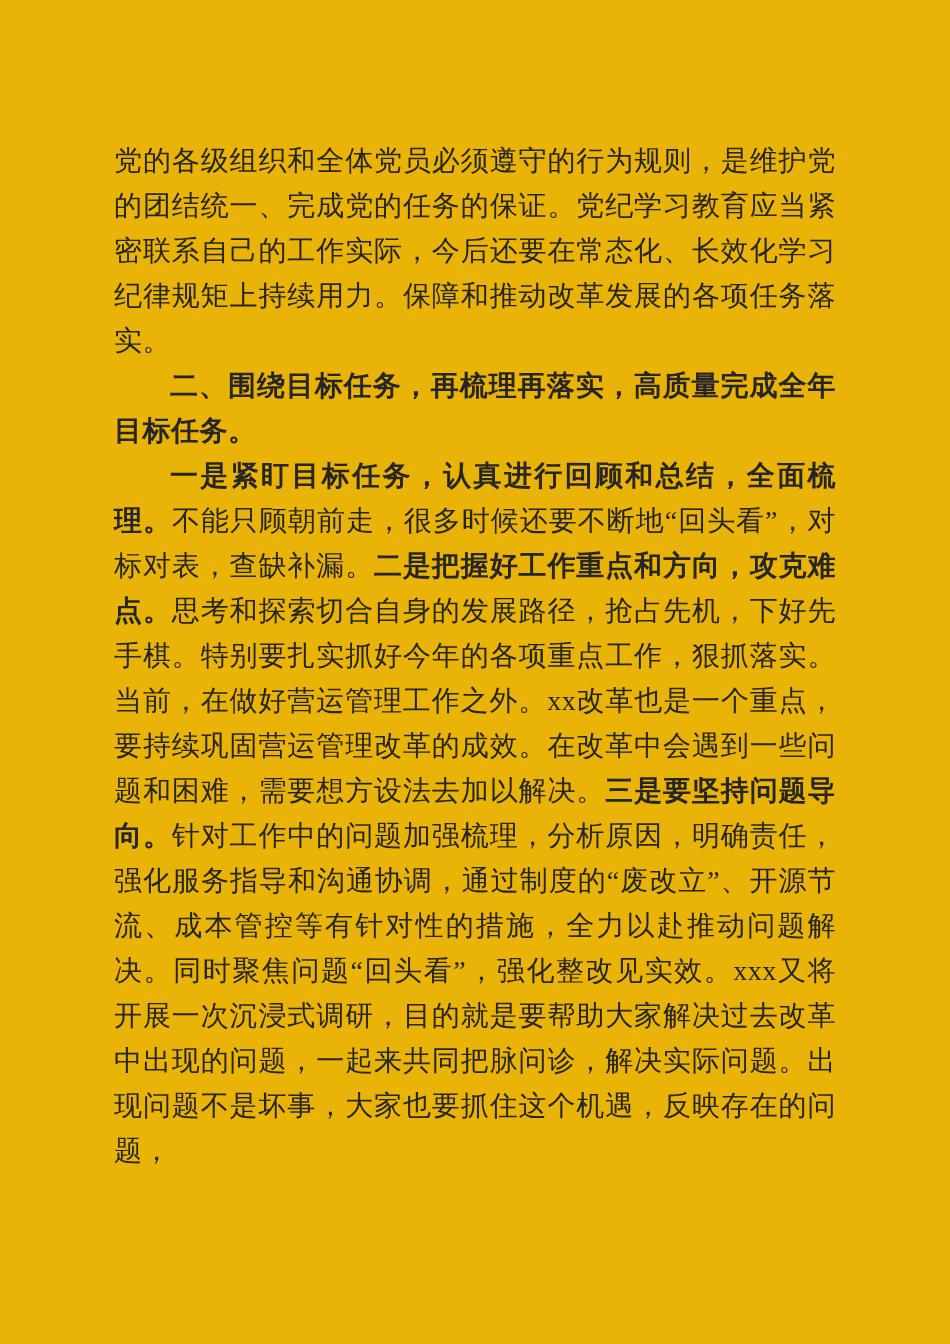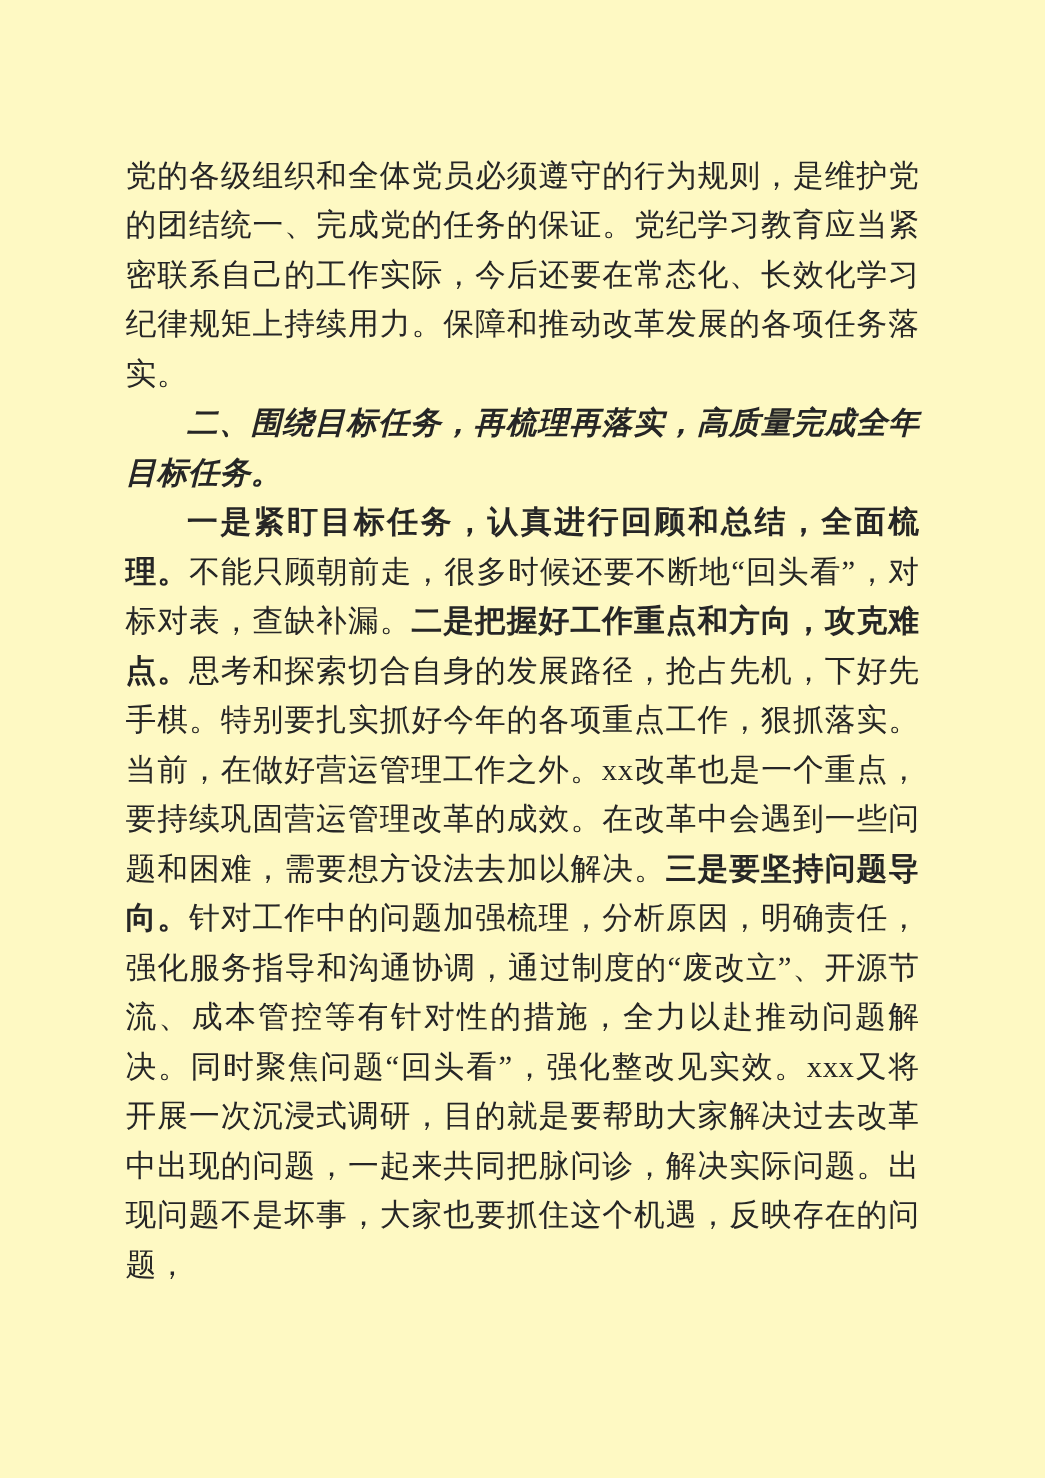--- a/index.html
+++ b/index.html
@@ -33,25 +33,24 @@
     word-break: break-all;
   }
   .para.indent {
     text-indent: 2em;
   }
   .para .bold {
     font-weight: 700;
   }
   .para.heading {
     font-weight: 700;
-    font-style: italic;
   }
 </style>
 </head>
 <body>
 
-<div class="page" style="background: #fef9c3; color: rgb(38, 38, 38);">
+<div class="page" style="background: #eab308; color: rgb(38, 38, 38);">
   <div class="doc-body">
       <p class="para body"><span>党的各级组织和全体党员必须遵守的行为规则，是维护党的团结统一、完成党的任务的保证。党纪学习教育应当紧密联系自己的工作实际，今后还要在常态化、长效化学习纪律规矩上持续用力。保障和推动改革发展的各项任务落实。</span></p>
       <p class="para heading indent"><span class="bold">二、围绕目标任务，再梳理再落实，高质量完成全年目标任务。</span></p>
       <p class="para body indent"><span class="bold">一是紧盯目标任务，认真进行回顾和总结，全面梳理。</span><span>不能只顾朝前走，很多时候还要不断地“回头看”，对标对表，查缺补漏。</span><span class="bold">二是把握好工作重点和方向，攻克难点。</span><span>思考和探索切合自身的发展路径，抢占先机，下好先手棋。特别要扎实抓好今年的各项重点工作，狠抓落实。当前，在做好营运管理工作之外。xx改革也是一个重点，要持续巩固营运管理改革的成效。在改革中会遇到一些问题和困难，需要想方设法去加以解决。</span><span class="bold">三是要坚持问题导向。</span><span>针对工作中的问题加强梳理，分析原因，明确责任，强化服务指导和沟通协调，通过制度的“废改立”、开源节流、成本管控等有针对性的措施，全力以赴推动问题解决。同时聚焦问题“回头看”，强化整改见实效。xxx又将开展一次沉浸式调研，目的就是要帮助大家解决过去改革中出现的问题，一起来共同把脉问诊，解决实际问题。出现问题不是坏事，大家也要抓住这个机遇，反映存在的问题，</span></p>
     </div>
 </div>
 
 </body></html>

